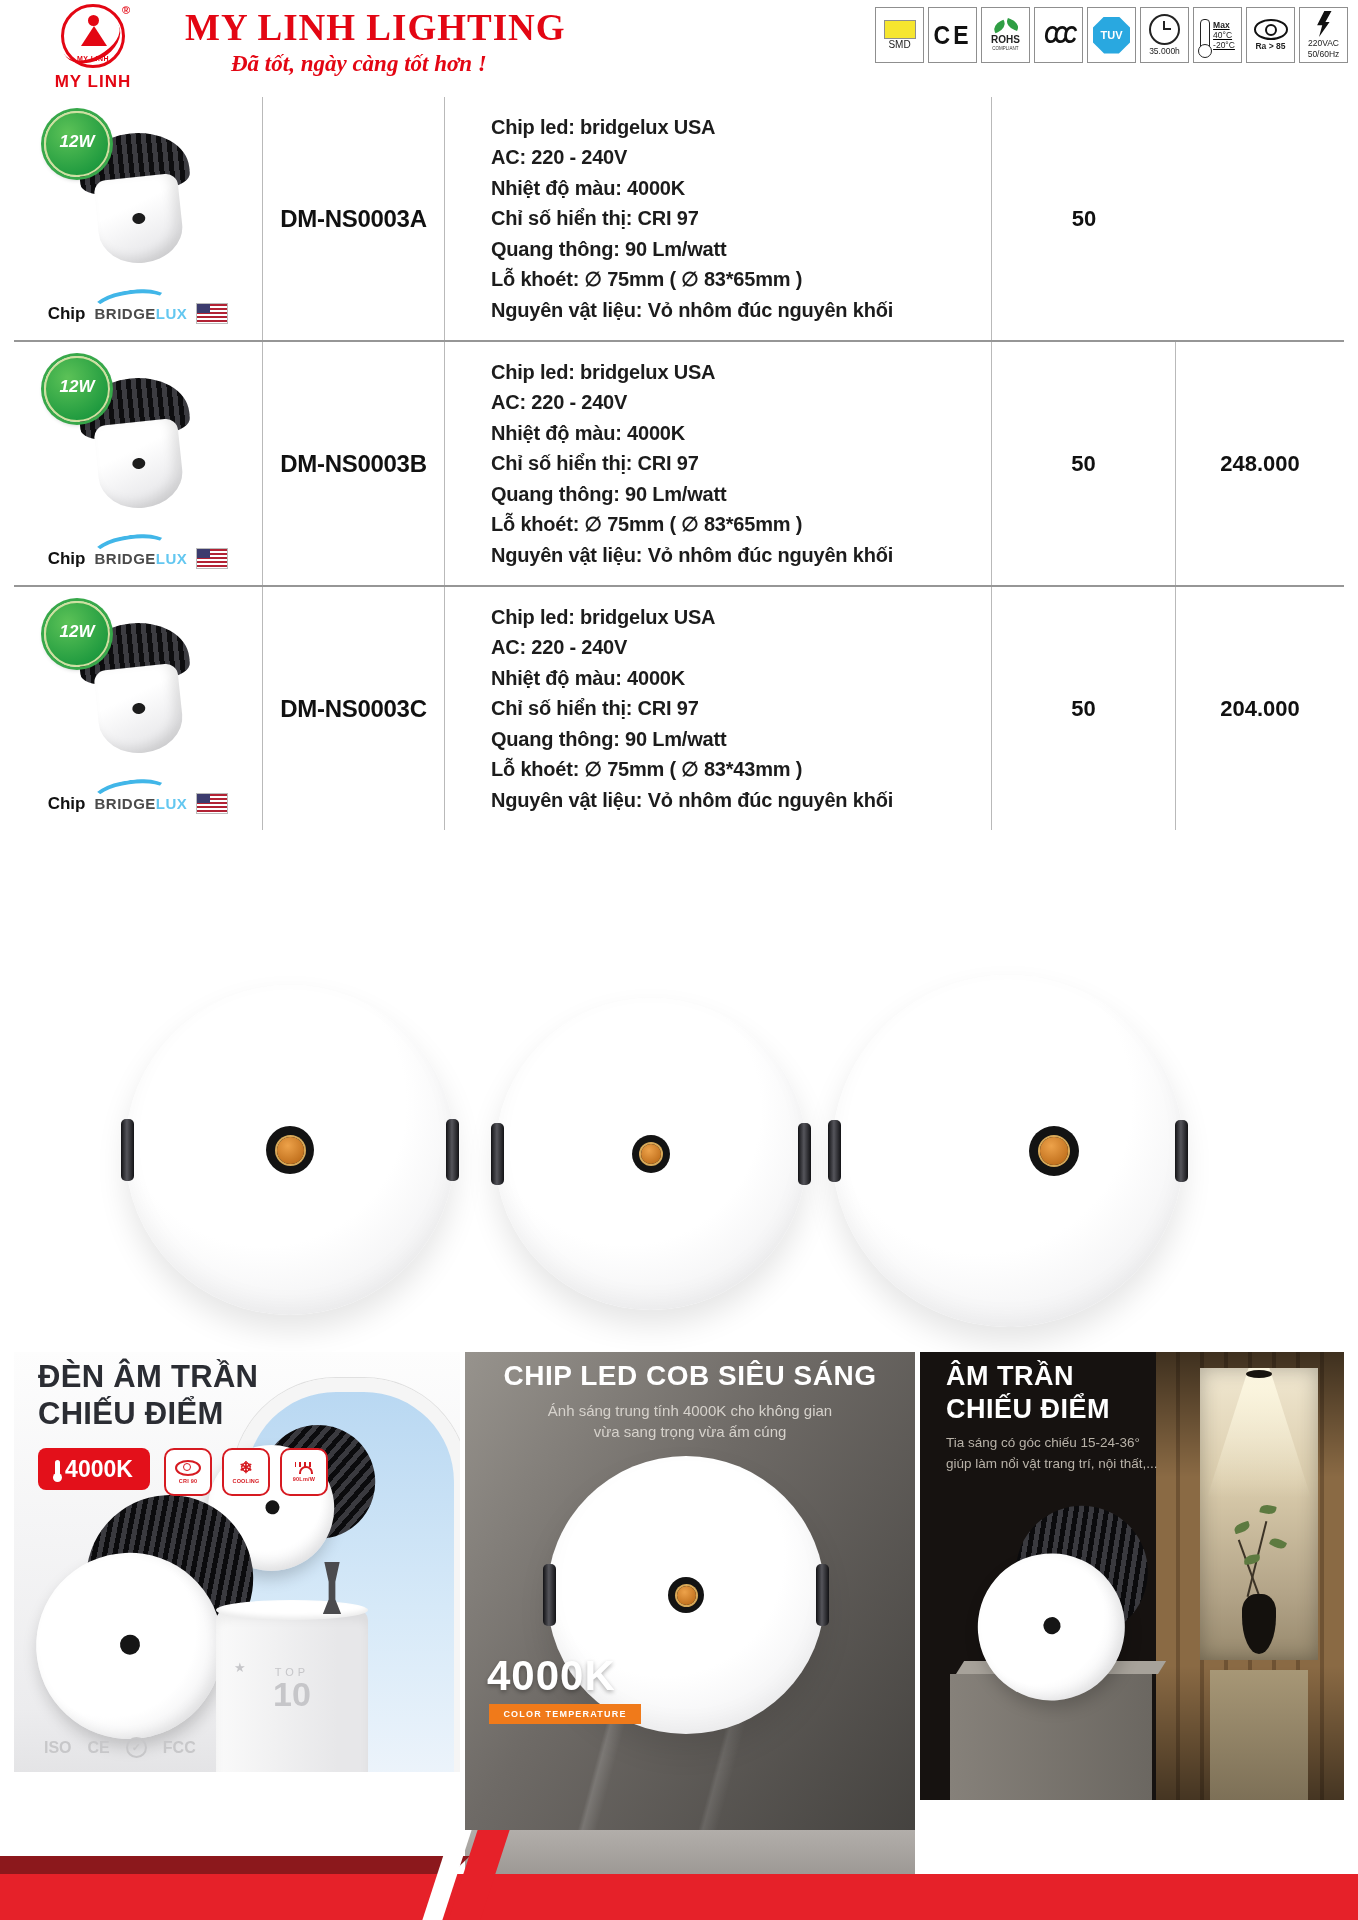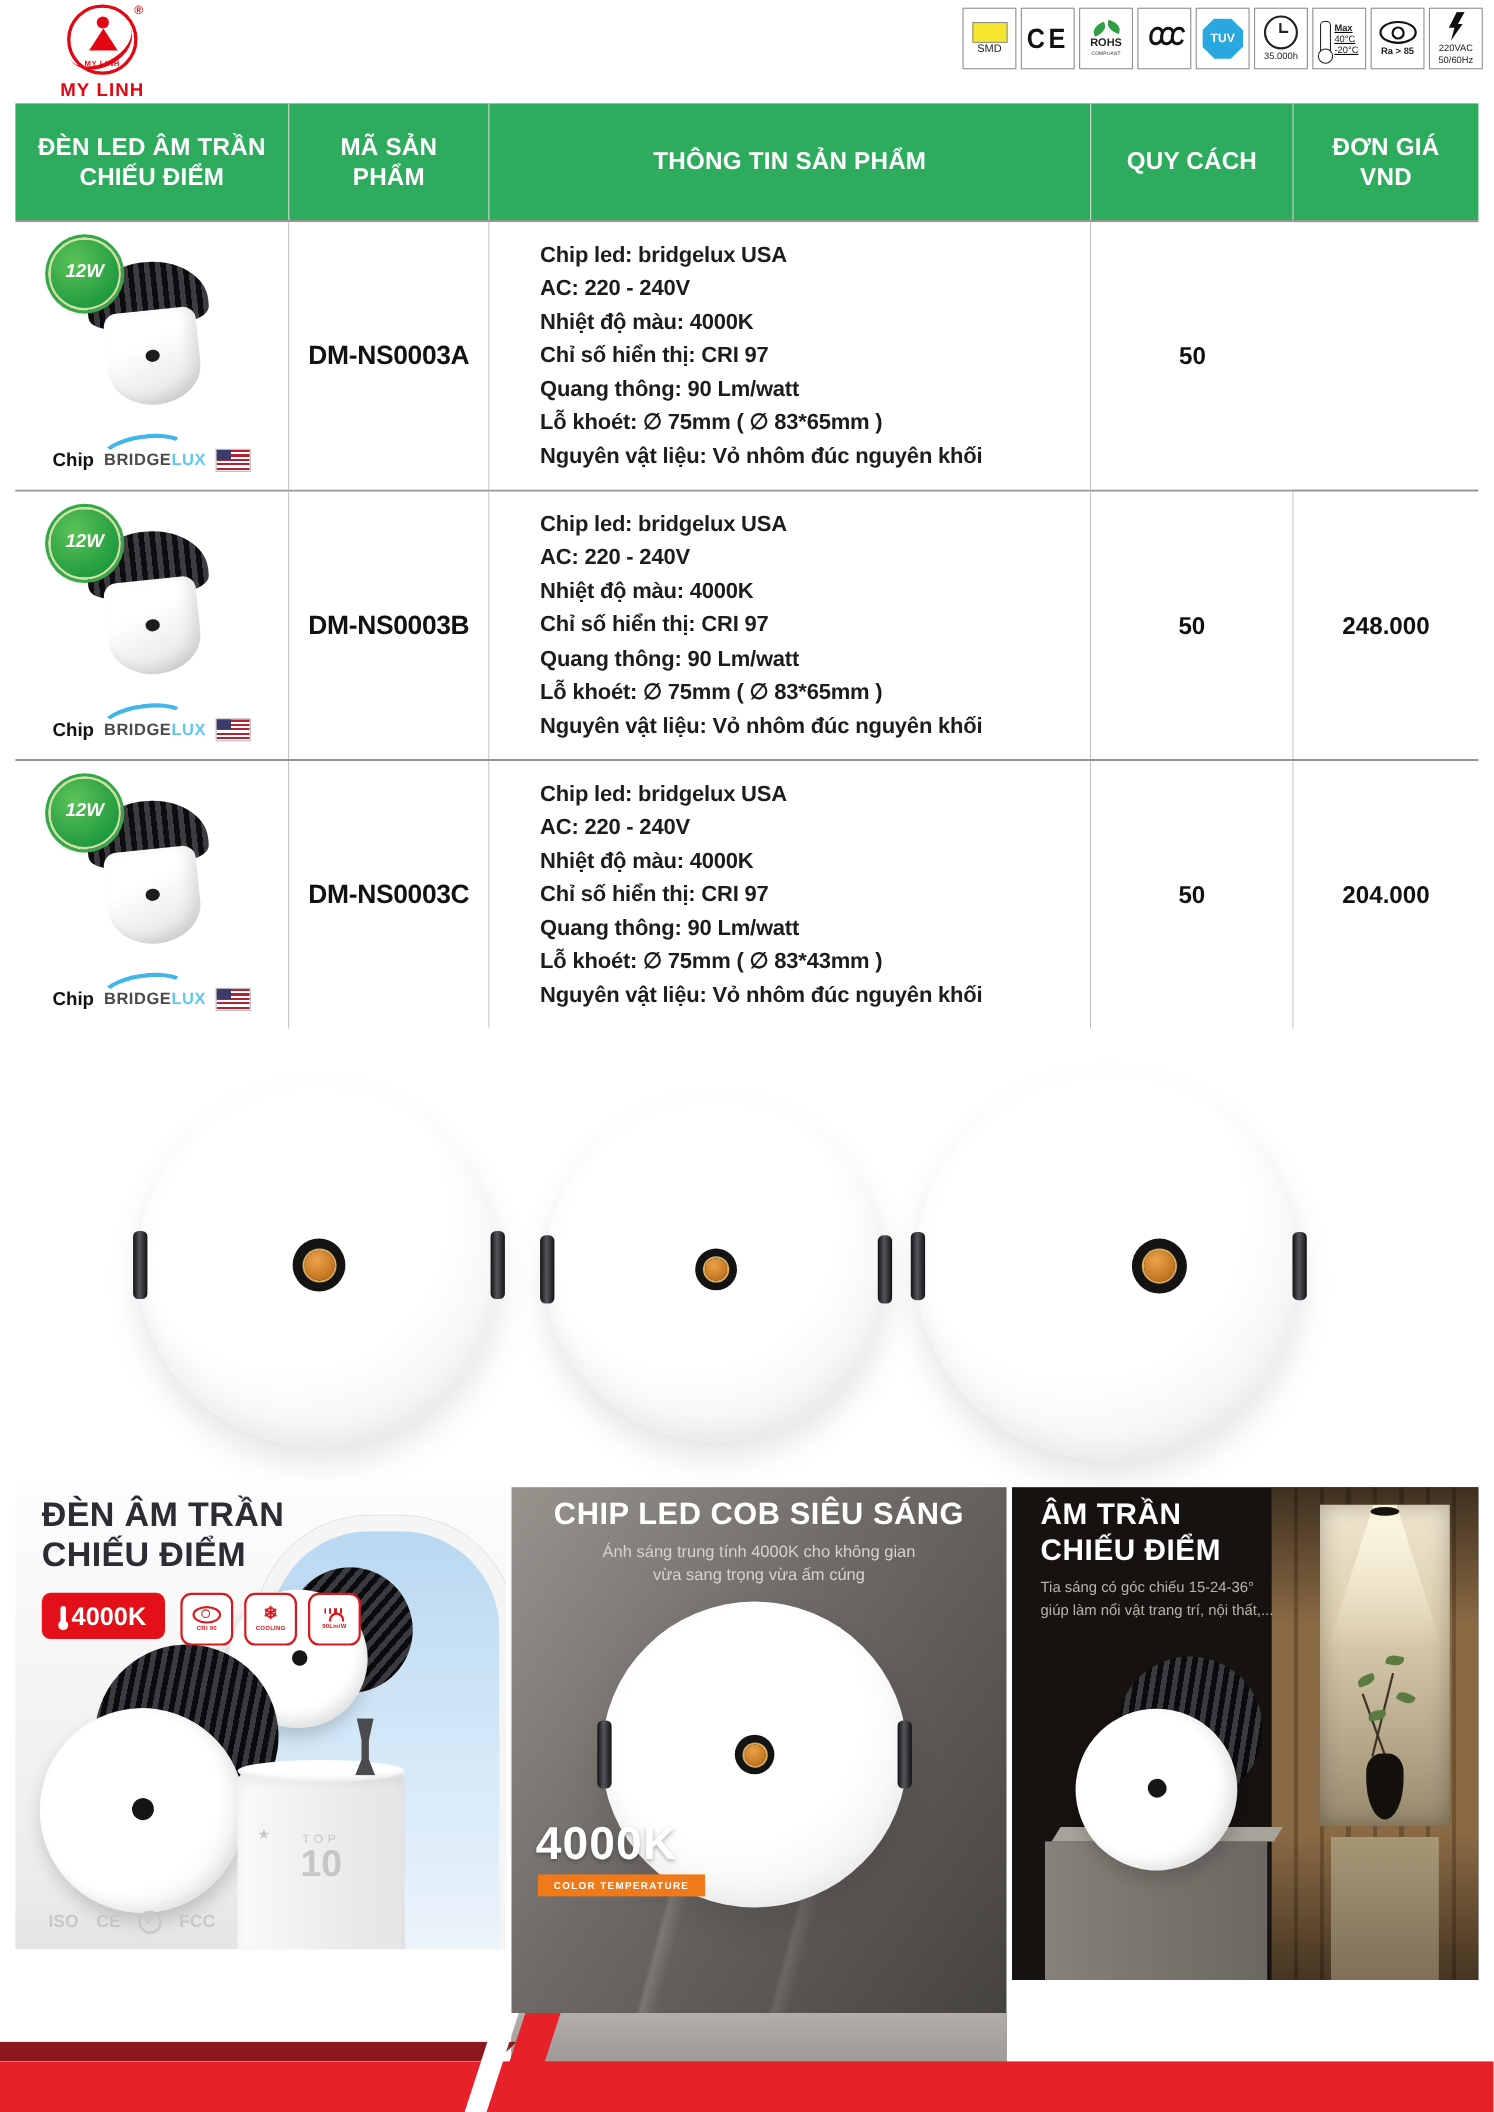--- a/index.html
+++ b/index.html
@@ -173,20 +173,24 @@
     <div class="logo">
       <div class="emblem">
         <i class="head"></i>
         <i class="bodyv"></i>
         <i class="swoosh"></i>
         <span class="emb-text">MY LINH</span>
       </div>
       <span class="reg">®</span>
       <div class="logo-name">MY LINH</div>
     </div>
+    <div class="brand-text">
+      <div class="brand-title">MY LINH LIGHTING</div>
+      <div class="brand-tagline">Đã tốt, ngày càng tốt hơn !</div>
+    </div>
 
     <div class="certs">
       <div class="cert">
         <div class="smd-rect"></div>
         <span class="lab">SMD</span>
       </div>
       <div class="cert">
         <span class="ce-glyph">CE</span>
       </div>
       <div class="cert">
@@ -223,27 +227,20 @@
       </div>
       <div class="cert">
         <div class="bolt"></div>
         <span class="lab s">220VAC</span>
         <span class="lab s">50/60Hz</span>
       </div>
     </div>
   </div>
 
   <div class="table">
-    <div class="thead">
-      <div class="th">ĐÈN LED ÂM TRẦN CHIẾU ĐIỂM</div>
-      <div class="th">MÃ SẢN PHẨM</div>
-      <div class="th">THÔNG TIN SẢN PHẨM</div>
-      <div class="th">QUY CÁCH</div>
-      <div class="th">ĐƠN GIÁ VND</div>
-    </div>
 
     <div class="tr">
       <div class="td td-img">
         <div class="w-badge">12W</div>
         <div class="thumb">
           <div class="fins"></div>
           <div class="bodyc"></div>
           <div class="dot"></div>
         </div>
         <div class="chiprow">

